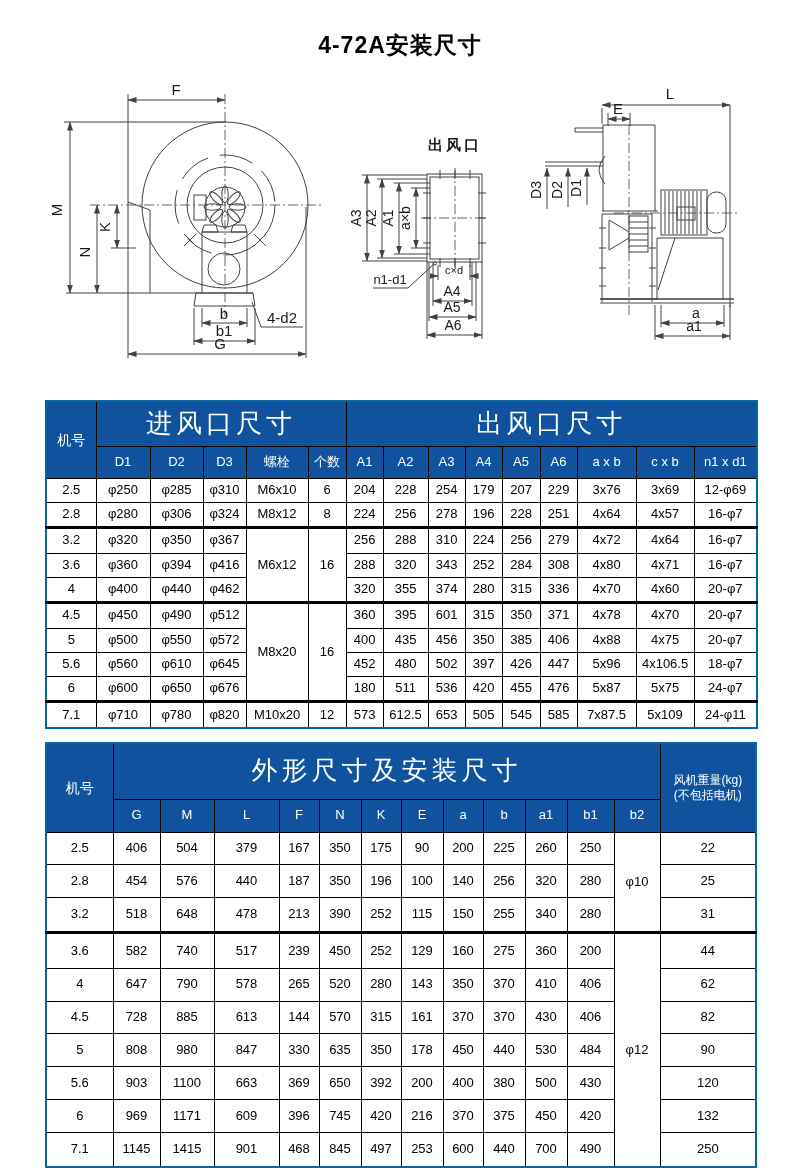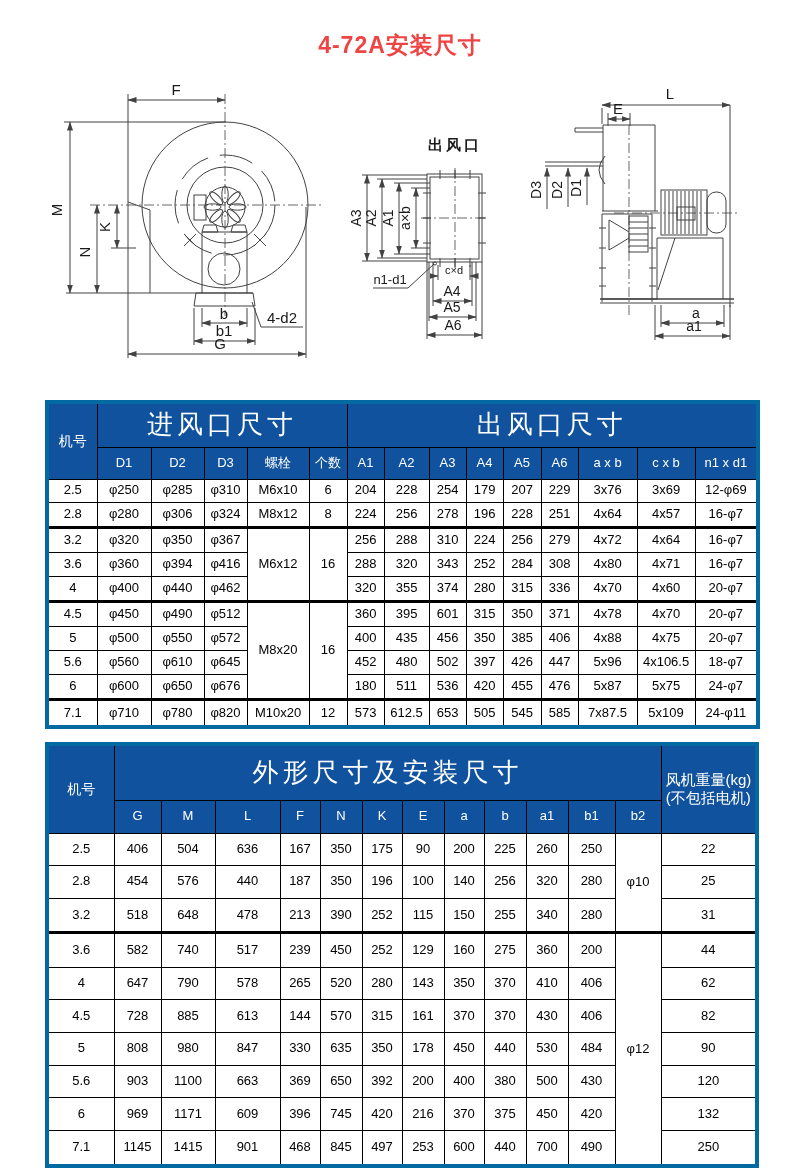--- a/index.html
+++ b/index.html
@@ -1,39 +1,39 @@
 <!DOCTYPE html>
 <html><head>
 <meta charset="utf-8">
 <style>
   html,body{margin:0;padding:0;background:#ffffff;}
   body{width:800px;height:1170px;position:relative;overflow:hidden;
        font-family:"Liberation Sans","DejaVu Sans",sans-serif;color:#000;}
   .page-title{position:absolute;left:0;top:30px;width:800px;text-align:center;
-       font-size:23px;font-weight:bold;color:#ef4444;letter-spacing:1px;}
+       font-size:23px;font-weight:bold;color:#000000;letter-spacing:1px;}
   svg{position:absolute;overflow:visible;}
   svg text{fill:#1a1a1a;font-family:"Liberation Sans","DejaVu Sans",sans-serif;}
   .ln{stroke:#424242;stroke-width:1;fill:none;}
   .ln2{stroke:#424242;stroke-width:1.4;fill:none;}
   .cl{stroke:#424242;stroke-width:0.8;fill:none;stroke-dasharray:10 3 2 3;}
   .dim{stroke:#424242;stroke-width:1;fill:none;}
   .dlab{font-size:15px;}
   .dlab2{font-size:14px;}
   .dtitle{font-size:15px;font-weight:600;letter-spacing:3px;}
 
   .tbl-wrap{position:absolute;left:45px;}
   table{border-collapse:collapse;table-layout:fixed;width:712px;
-        border:4px solid #0369a1;}
+        border:2px solid #0369a1;}
   th,td{border:1px solid #000;text-align:center;vertical-align:middle;
         padding:0;line-height:1.15;overflow:hidden;}
   thead th{background:#10529d;color:#ffffff;font-weight:normal;}
   th.hgroup{font-size:26px;font-weight:normal;letter-spacing:4px;}
   th.hname{font-size:14px;}
   th.hsub{font-size:13px;}
-  th.hweight{font-size:15px;line-height:1.25;}
+  th.hweight{font-size:12px;line-height:1.25;}
   tbody td{font-size:13px;background:#ffffff;}
   tr.group-start td{border-top:3px solid #000;}
   #table1{height:329px;}
   #table1 thead tr:first-child{height:45px;}
   #table1 thead tr:last-child{height:32px;}
   #table2{height:426px;}
   #table2 thead tr:first-child{height:56px;}
   #table2 thead tr:last-child{height:33px;}
 </style>
 </head>
@@ -479,21 +479,21 @@
         <th class="hsub">a1</th>
         <th class="hsub">b1</th>
         <th class="hsub">b2</th>
       </tr>
     </thead>
     <tbody>
         <tr>
           <td>2.5</td>
           <td>406</td>
           <td>504</td>
-          <td>636</td>
+          <td>379</td>
           <td>167</td>
           <td>350</td>
           <td>175</td>
           <td>90</td>
           <td>200</td>
           <td>225</td>
           <td>260</td>
           <td>250</td>
           <td rowspan="3">φ10</td>
           <td>22</td>

